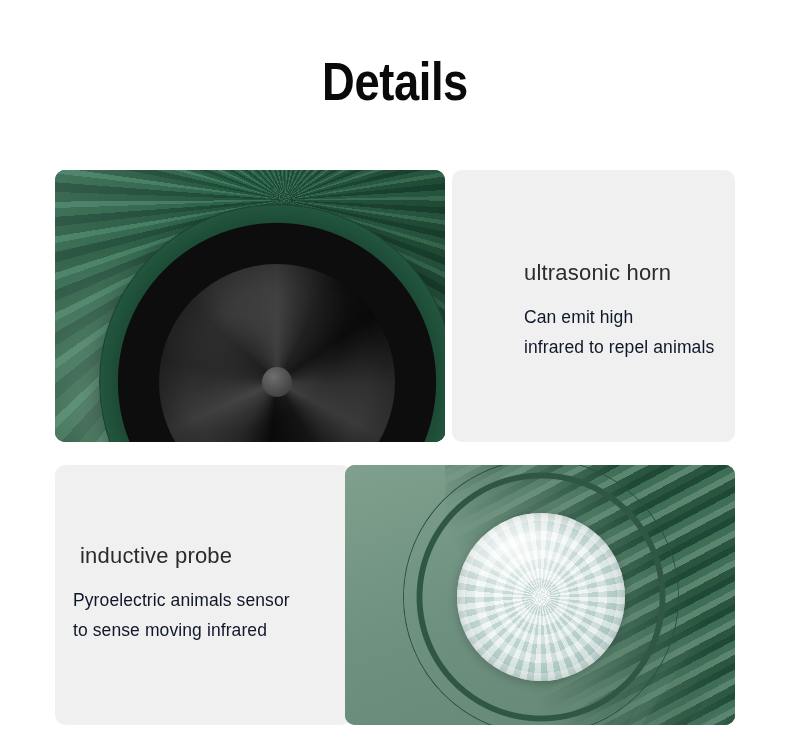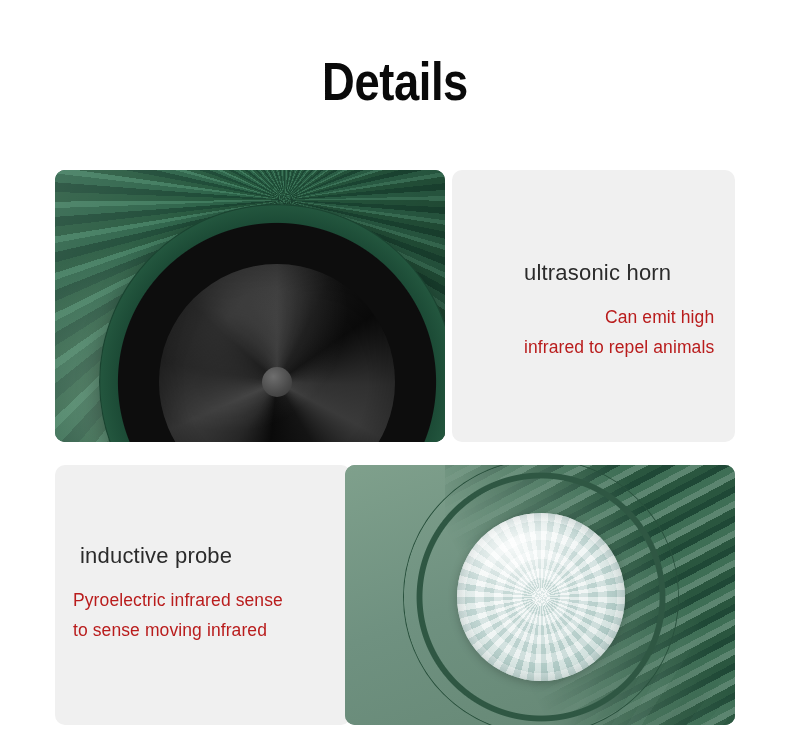--- a/index.html
+++ b/index.html
@@ -35,21 +35,20 @@
 
   
   .row {
     position: absolute;
   }
   .row-top {
     left: 55px;
     top: 170px;
     width: 680px;
     height: 288px;
-    text-align: right;
   }
   .row-bottom {
     left: 55px;
     top: 465px;
     width: 768px;
     height: 260px;
   }
 
   
   .text-panel {
@@ -82,21 +81,21 @@
     font-size: 22px;
     font-weight: 500;
     color: #2b2b2b;
     letter-spacing: 0.2px;
     white-space: nowrap;
   }
   .feature-desc {
     position: absolute;
     font-size: 17.5px;
     font-weight: 300;
-    color: #b91c1c;
+    color: #0f172a;
     line-height: 30px;
     letter-spacing: 0.1px;
     white-space: nowrap;
   }
   .panel-top-text .feature-title { left: 72px; top: 90px; }
   .panel-top-text .feature-desc  { left: 72px; top: 132px; }
   .panel-bottom-text .feature-title { left: 25px; top: 78px; }
   .panel-bottom-text .feature-desc  { left: 18px; top: 120px; }
 
   
@@ -309,21 +308,21 @@
     </div>
   </div>
 </div>
 
 <div class="row row-bottom">
 
   <div class="text-panel panel-bottom-text">
     <div class="panel-inner">
       <div class="feature-title">inductive probe</div>
       <div class="feature-desc">
-        <div>Pyroelectric infrared sense</div>
+        <div>Pyroelectric animals sensor</div>
         <div>to sense moving infrared</div>
       </div>
     </div>
   </div>
 
   <div class="img-frame img-bottom">
     <div class="sage-base"></div>
     <div class="sage-ribs"></div>
     <div class="sage-ribs-right"></div>
     <div class="sensor-rings">

